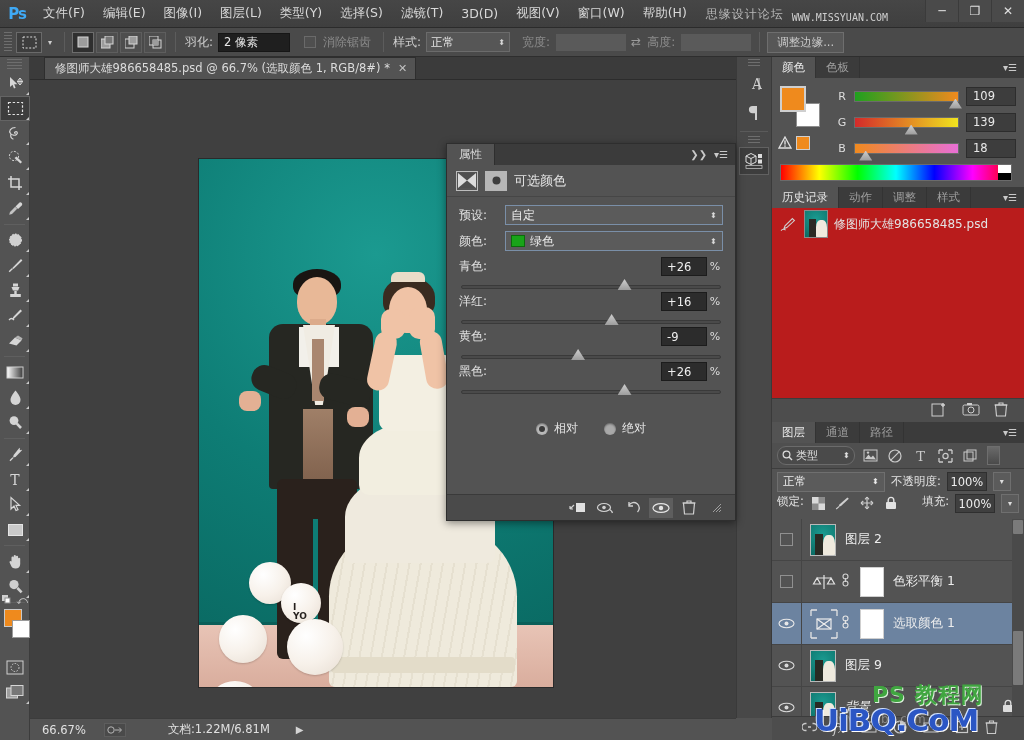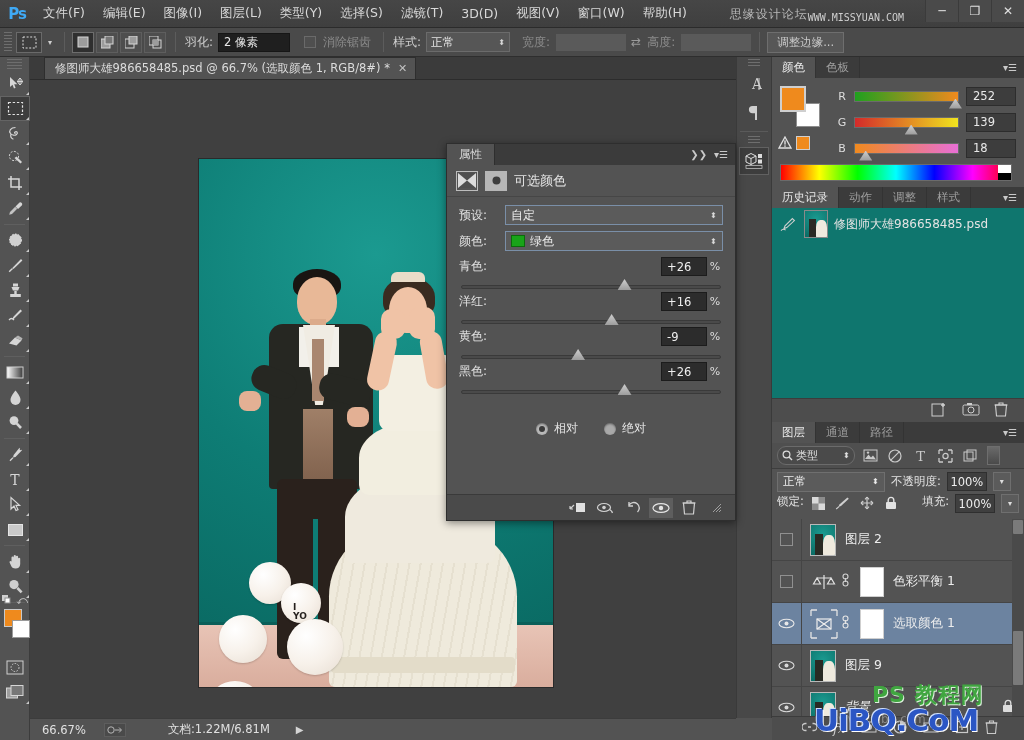--- a/index.html
+++ b/index.html
@@ -22,21 +22,21 @@
   .ps-logo{
     width:34px; height:28px; display:flex; align-items:center; justify-content:center;
     color:#3fa9f5; font-weight:bold; font-size:15px; letter-spacing:-1px;
     font-family:"DejaVu Sans","Liberation Sans",sans-serif;
   }
   .menu-item{
     padding:3px 9px; color:#d9d9d9; font-size:12.5px; white-space:nowrap;
     cursor:default;
   }
   .brandtag{
-    position:absolute; right:120px; top:6px; display:flex; align-items:flex-end; gap:0;
+    position:absolute; right:136px; top:6px; display:flex; align-items:flex-end; gap:8px;
   }
   .brandtag .cn{ color:#b9b9b9; font-size:12px; letter-spacing:1px;}
   .brandtag .en{ color:#cfcfcf; font-size:10px; font-family:"DejaVu Sans Mono","Liberation Mono",monospace; letter-spacing:0px;}
   .wincontrols{ position:absolute; right:0; top:0; display:flex; height:22px; }
   .wincontrols div{
     width:33px; height:22px; background:#4a4a4a; border-left:1px solid #3b3b3b;
     display:flex; align-items:center; justify-content:center; color:#e0e0e0; font-size:12px;
   }
 
   
@@ -273,21 +273,21 @@
   .cp-bg{position:absolute;left:16px;top:17px;width:24px;height:24px;background:#fff;border:1px solid #8d8d8d;}
   .cp-warn{position:absolute;left:6px;top:58px;display:flex;align-items:center;gap:4px;}
   .cp-warnsq{width:14px;height:14px;background:#ef8a1d;border:1px solid #cfcfcf;}
   .cp-spectrum{
     position:absolute;left:8px;bottom:6px;width:232px;height:17px;border:1px solid #6b6b6b;
     background:linear-gradient(to right,#ff0000,#ffff00,#00ff00,#00ffff,#0000ff,#ff00ff,#ff0000);
   }
   .cp-spectrum .wb{position:absolute;right:0;top:0;width:13px;height:100%;background:linear-gradient(#ffffff 50%,#000000 50%);}
 
   
-  .histpanel{background:#0f766e;}
+  .histpanel{background:#b91c1c;}
   .hist-item{height:32px;display:flex;align-items:center;gap:6px;padding:0 6px;font-size:12px;color:#e3e3e3;}
   .hist-item.selected{background:#6c83a0;border-top:1px solid #8fa2bb;border-bottom:1px solid #54688a;}
   .hist-thumb{width:24px;height:28px;border:1px solid #8a8a8a;overflow:hidden;position:relative;background:#0e7d75;}
   .hist-body{height:115px;}
   .hist-foot{height:24px;background:#4d4d4d;border-top:1px solid #3c3c3c;display:flex;align-items:center;justify-content:flex-end;gap:14px;padding-right:16px;color:#cfcfcf;font-size:12px;}
   .snap-icon{width:20px;height:24px;display:flex;align-items:center;justify-content:center;color:#d4d4d4;}
   .blank-row{height:18px;}
 
   
   .layers-toolbar{
@@ -898,21 +898,21 @@
         <div class="cp-bg"></div>
         <div class="cp-fg"></div>
       </div>
 
       <div style="margin-left:56px">
         <div class="cp-row">
           <div class="cp-ch">R</div>
           <div class="cp-track" style="background:linear-gradient(to right,#1fa01f,#f08a1e)">
             <div class="cp-knob" style="left:calc(98% - 7px)"></div>
           </div>
-          <div class="cp-num">252</div>
+          <div class="cp-num">109</div>
         </div>
         <div class="cp-row">
           <div class="cp-ch">G</div>
           <div class="cp-track" style="background:linear-gradient(to right,#d42a2a,#f0e41e)">
             <div class="cp-knob" style="left:calc(55% - 7px)"></div>
           </div>
           <div class="cp-num">139</div>
         </div>
         <div class="cp-row">
           <div class="cp-ch">B</div>

